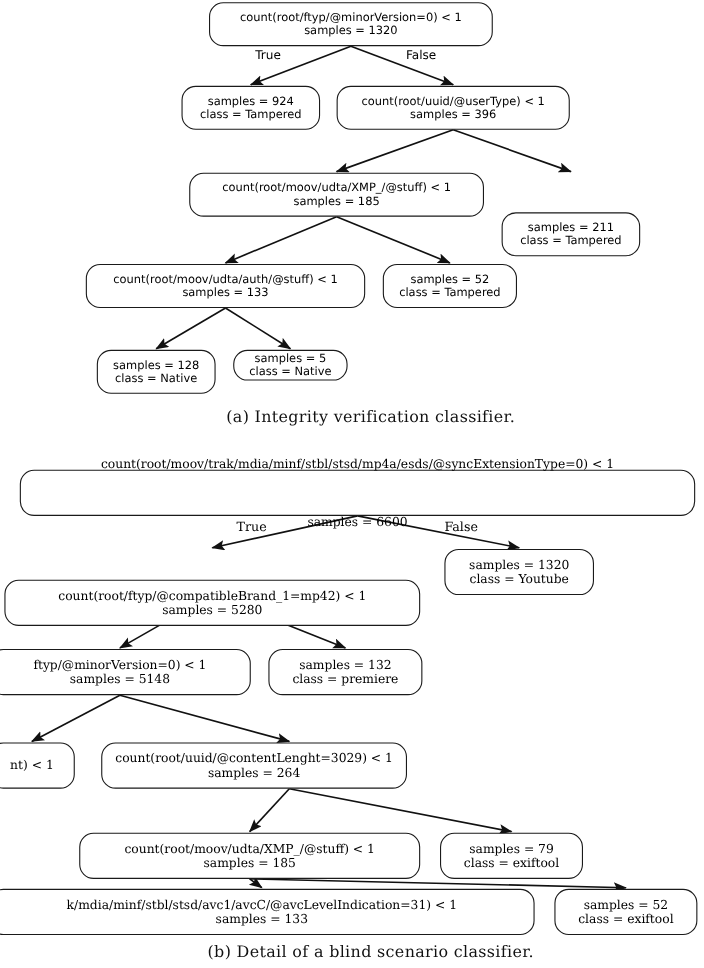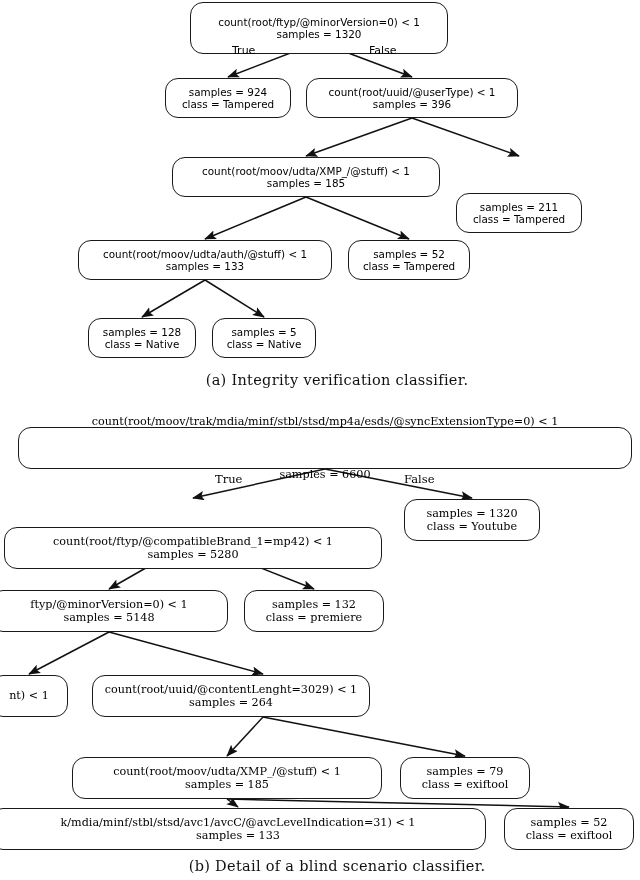--- a/index.html
+++ b/index.html
@@ -54,21 +54,21 @@
         <line x1="319" y1="42" x2="228" y2="77" marker-end="url(#arrA)"></line>
         <line x1="319" y1="42" x2="412" y2="77" marker-end="url(#arrA)"></line>
         <line x1="412" y1="118" x2="306" y2="156" marker-end="url(#arrA)"></line>
         <line x1="412" y1="118" x2="519" y2="156" marker-end="url(#arrA)"></line>
         <line x1="306" y1="197" x2="205" y2="239" marker-end="url(#arrA)"></line>
         <line x1="306" y1="197" x2="409" y2="239" marker-end="url(#arrA)"></line>
         <line x1="205" y1="280" x2="142" y2="317" marker-end="url(#arrA)"></line>
         <line x1="205" y1="280" x2="264" y2="317" marker-end="url(#arrA)"></line>
       </g>
   </svg>
-<div class="node" style="left: 190px; top: 2px; width: 258px; height: 52px;">
+<div class="node" style="left: 190px; top: 2px; width: 258px; height: 40px;">
       <span class="ln">count(root/ftyp/@minorVersion=0) &lt; 1</span>
       <span class="ln">samples = 1320</span>
     </div>
     <div class="node" style="left: 165px; top: 78px; width: 126px; height: 40px;">
       <span class="ln">samples = 924</span>
       <span class="ln">class = Tampered</span>
     </div>
     <div class="node" style="left: 306px; top: 78px; width: 212px; height: 40px;">
       <span class="ln">count(root/uuid/@userType) &lt; 1</span>
       <span class="ln">samples = 396</span>
@@ -86,21 +86,21 @@
       <span class="ln">samples = 133</span>
     </div>
     <div class="node" style="left: 348px; top: 240px; width: 122px; height: 40px;">
       <span class="ln">samples = 52</span>
       <span class="ln">class = Tampered</span>
     </div>
     <div class="node" style="left: 88px; top: 318px; width: 108px; height: 40px;">
       <span class="ln">samples = 128</span>
       <span class="ln">class = Native</span>
     </div>
-    <div class="node" style="left: 212px; top: 318px; width: 104px; height: 40px;">
+    <div class="node" style="left: 212px; top: 318px; width: 104px; height: 28px;">
       <span class="ln">samples = 5</span>
       <span class="ln">class = Native</span>
     </div>
     <div class="edge-label" style="left: 232px; top: 44px;">True</div>
     <div class="edge-label" style="left: 369px; top: 44px;">False</div>
   </div>
 <div class="caption" id="caption-a">(a) Integrity verification classifier.</div>
 
 <div class="figure" id="figure-b">
   <svg class="tree-svg" id="svg-b" viewBox="0 0 640 460">

